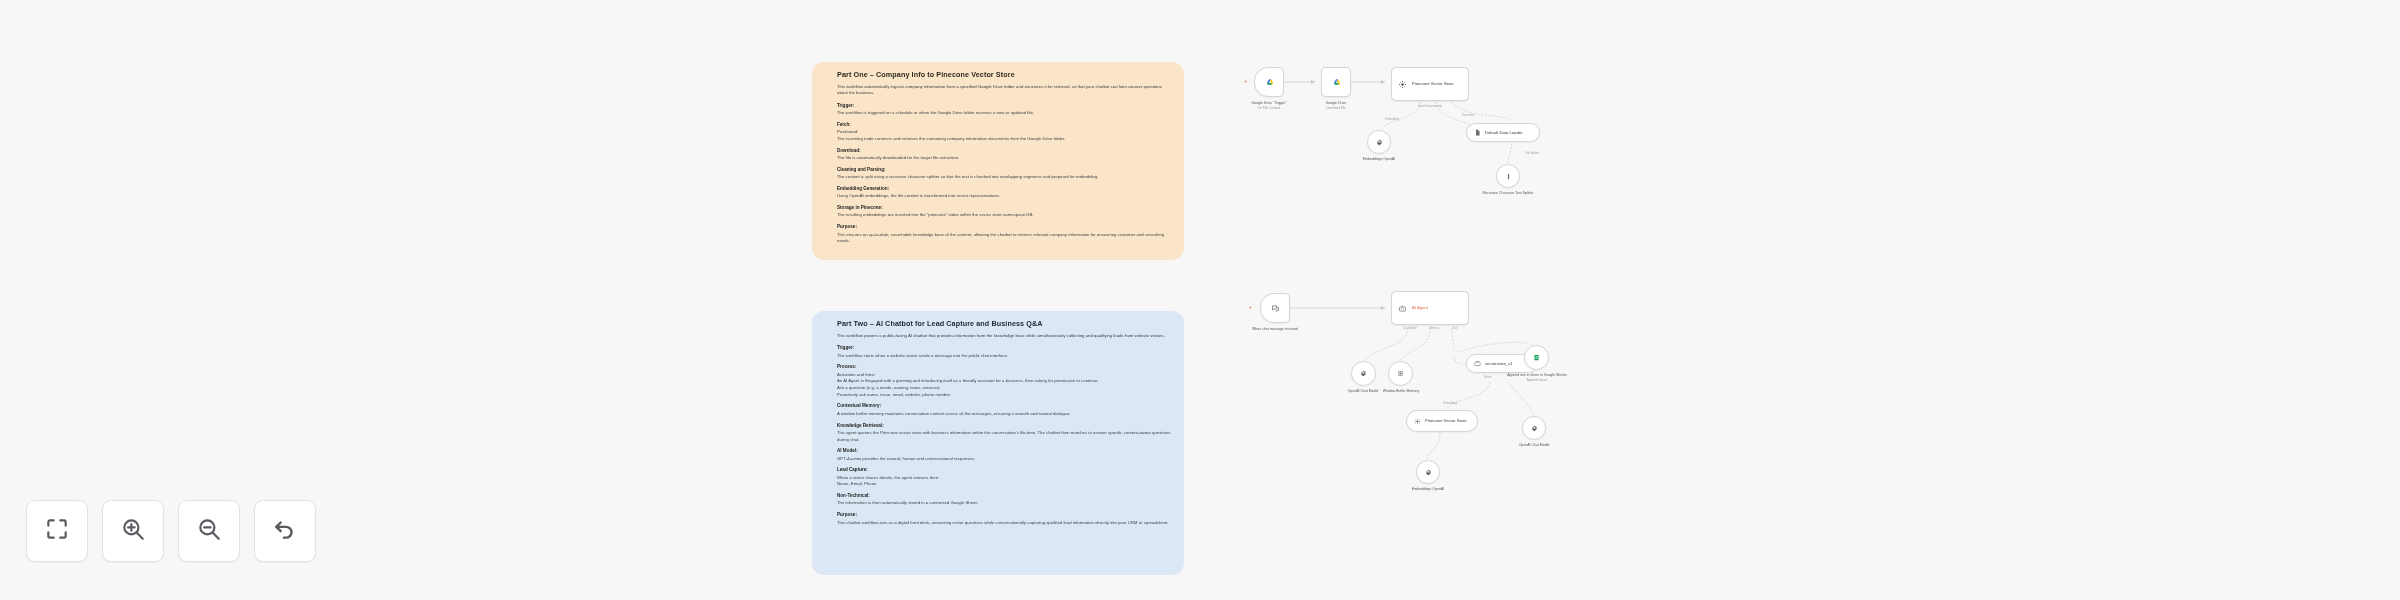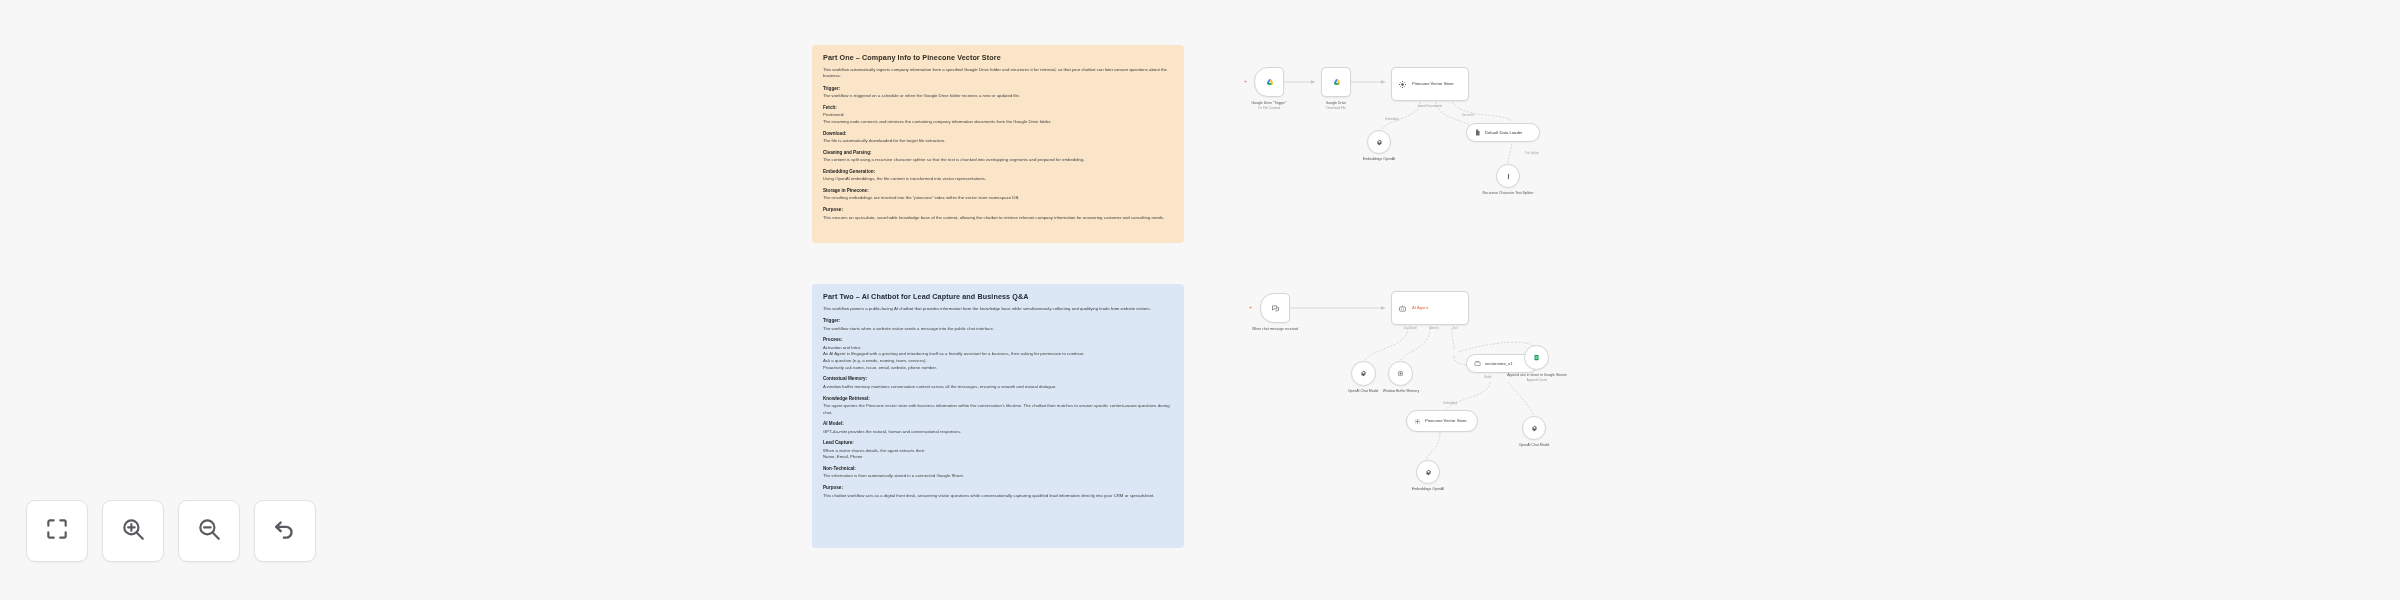--- a/index.html
+++ b/index.html
@@ -8,23 +8,24 @@
     width: 2400px; height: 600px;
     background: #f7f7f7;
     font-family: "Liberation Sans", sans-serif;
     overflow: hidden;
   }
   #canvas { position: relative; width: 2400px; height: 600px; background: #f7f7f7; }
 
   
   .note {
     position: absolute;
-    border-radius: 4px;
-    padding: 9px 11px 10px 11px;
+    border-radius: 12px;
+    padding: 9px 11px 10px 25px;
     overflow: hidden;
+    margin-top: 17px;
   }
   .note-title {
     font-weight: bold;
     font-size: 7.2px;
     letter-spacing: .1px;
     margin-bottom: 4px;
     line-height: 1.2;
   }
   .note-intro {
     font-size: 4.3px;
@@ -165,21 +166,21 @@
         </div>
     </div>
     <div class="sec">
       <div class="sec-h">Purpose:</div>
       <div class="sec-b">
           <span class="ln">This ensures an up-to-date, searchable knowledge base of the content, allowing the chatbot to retrieve relevant company information for answering customer and consulting needs.</span>
         </div>
     </div>
   </div>
 
-  <div class="note note-blue" style="left:812px; top:284px; width:372px; height:264px;">
+  <div class="note note-blue" style="left:812px; top:294px; width:372px; height:264px;">
     <div class="note-title">Part Two – AI Chatbot for Lead Capture and Business Q&amp;A</div>
     <div class="note-intro">This workflow powers a public-facing AI chatbot that provides information from the knowledge base while simultaneously collecting and qualifying leads from website visitors.</div>
 
     <div class="sec">
       <div class="sec-h">Trigger:</div>
       <div class="sec-b">
           <span class="ln">The workflow starts when a website visitor sends a message into the public chat interface.</span>
         </div>
     </div>
     <div class="sec">

